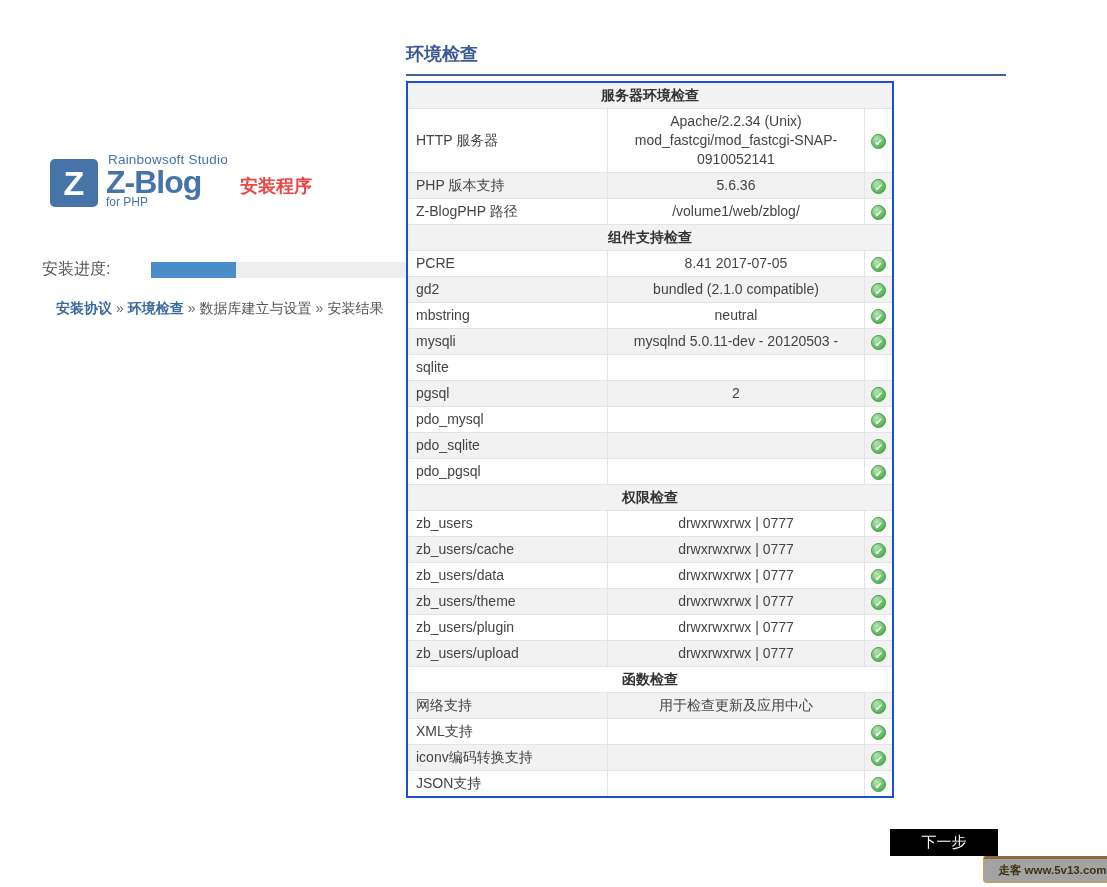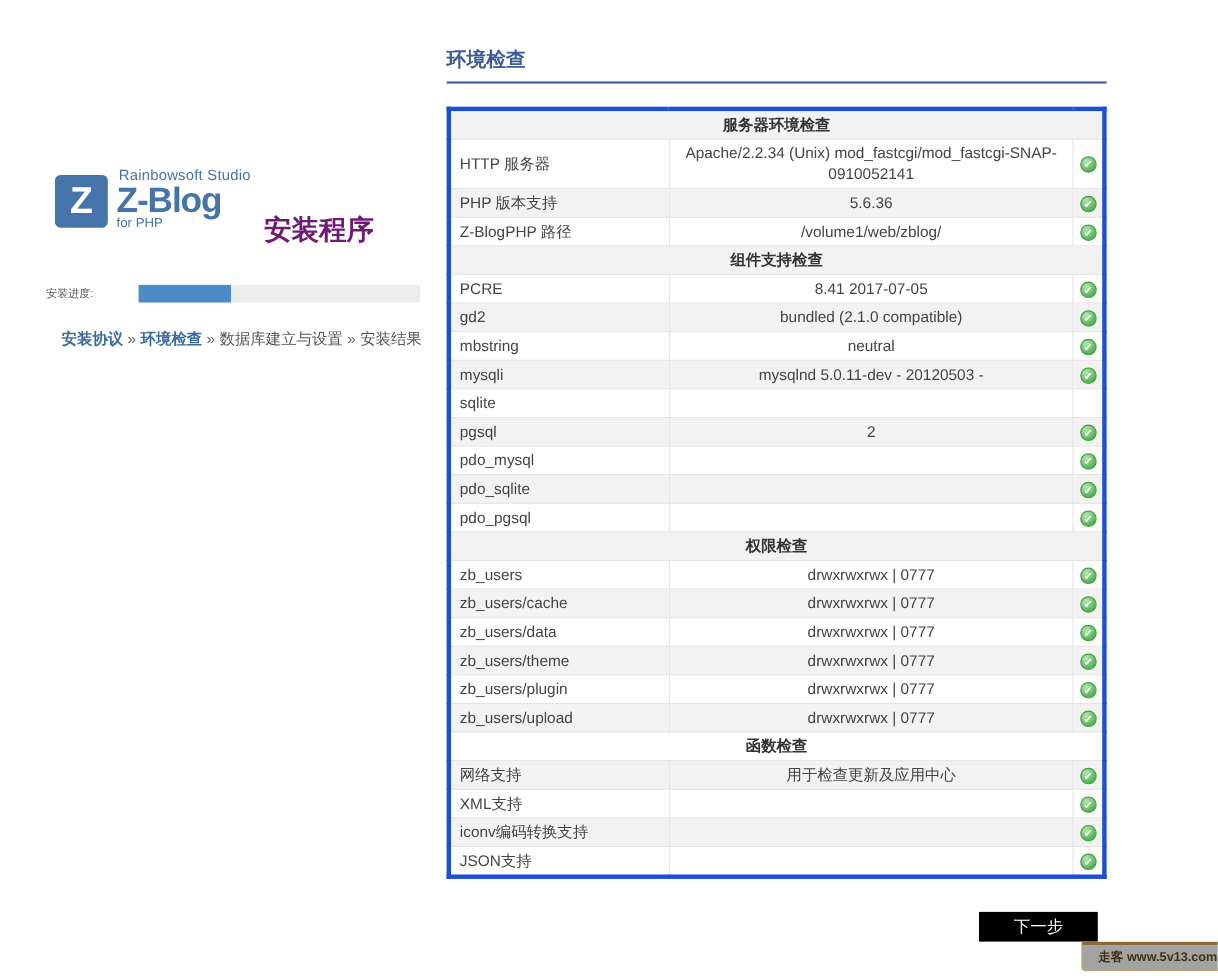--- a/index.html
+++ b/index.html
@@ -21,27 +21,27 @@
     width: 48px; height: 48px; margin-top: 7px;
     background: #4673a8; border-radius: 5px;
     color: #fff; font-weight: bold; font-size: 34px;
     display: flex; align-items: center; justify-content: center;
   }
   .logo-text { margin-left: 8px; color: #4673a8; }
   .logo-studio { font-size: 13.5px; letter-spacing: .2px; padding-left: 2px; text-align: center; }
   .logo-word { font-size: 32px; font-weight: bold; letter-spacing: -1px; line-height: 30px; }
   .logo-sub { font-size: 12px; font-weight: normal; text-align: left; padding-right: 14px; margin-top: -2px; }
   .app-title {
-    margin-left: 12px; margin-top: 40px;
-    font-size: 25px; font-weight: bold; color: #701a75;
+    margin-left: 12px; margin-top: 22px;
+    font-size: 18px; font-weight: bold; color: #ef4444;
   }
 
   .progress-row {
     position: absolute; left: 42px; top: 259px;
-    display: flex; align-items: center; font-size: 10px; color: #555; gap: 32px;
+    display: flex; align-items: center; font-size: 16px; color: #555; gap: 32px;
   }
   .progress-track {
     width: 256px; height: 16px; margin-left: 9px;
     background: #ededed;
   }
   .progress-fill { height: 100%; background: #4a8cc7; }
 
   .breadcrumb {
     position: absolute; left: 56px; top: 300px;
     font-size: 14px; color: #555; white-space: nowrap;
@@ -50,23 +50,23 @@
   .breadcrumb .crumb-plain { color: #555; }
   .breadcrumb .crumb-sep { color: #666; margin: 0 4px; }
 
   
   .main { position: absolute; left: 406px; top: 42px; width: 600px; }
   .page-heading {
     font-size: 18px; font-weight: bold; color: #3c5a96;
     padding-bottom: 8px; border-bottom: 2px solid #41609c;
   }
   .env-table {
-    margin-top: 21px; width: 600px;
+    margin-top: 5px; width: 488px;
     border-collapse: collapse; table-layout: fixed;
-    border: 4px solid #1d4ed8;
+    border: 2px solid #1d4ed8;
     font-size: 14px;
   }
   .env-table td {
     border: 1px solid #e4e4e4;
     padding: 3px 8px; line-height: 19px; color: #444;
     overflow: hidden;
   }
   .env-table tr:nth-child(odd) { background: #f2f2f2; }
   .env-table tr:nth-child(even) { background: #ffffff; }
   .env-table td.section-title {

